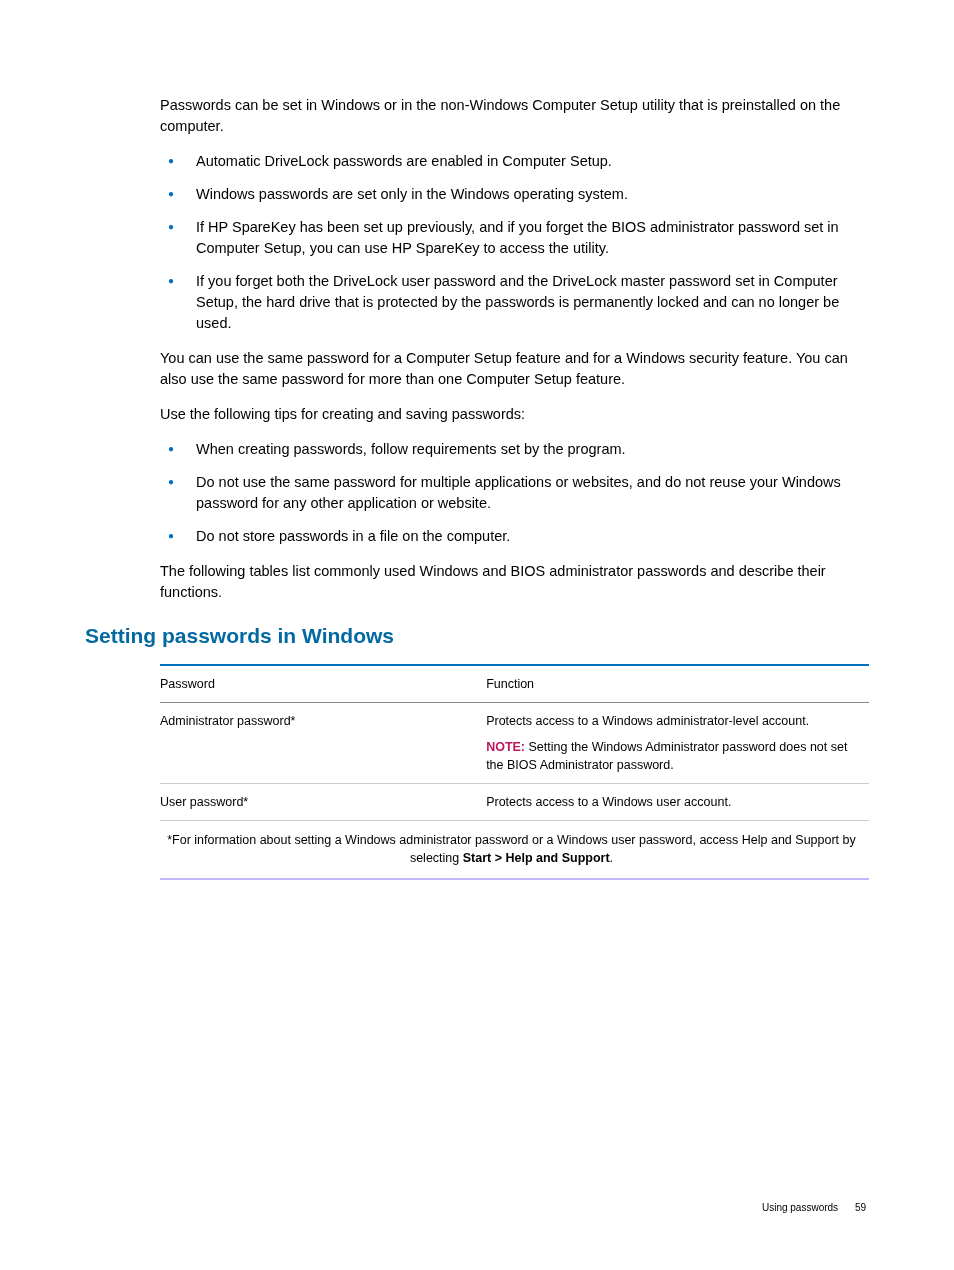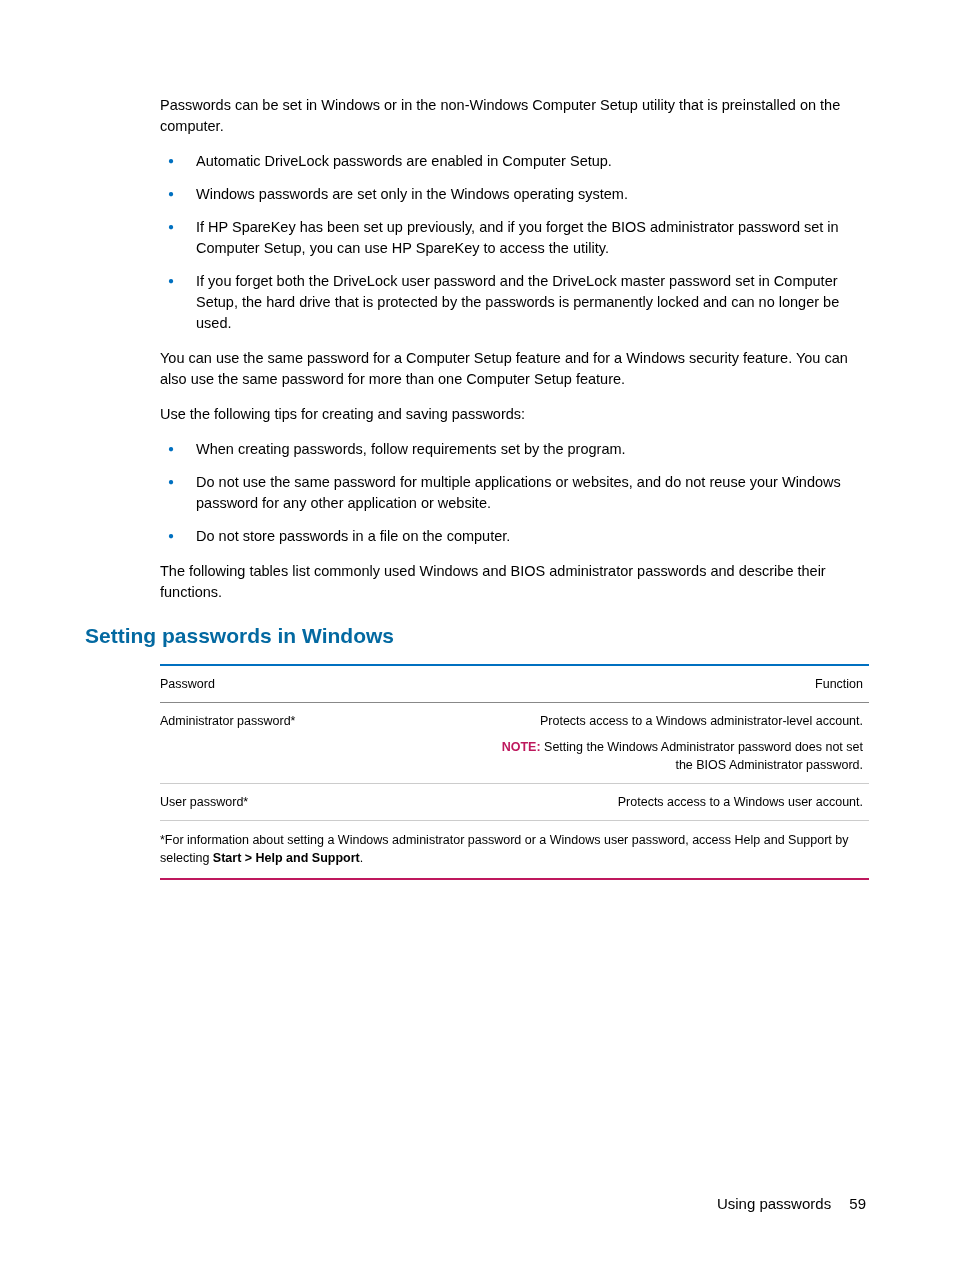--- a/index.html
+++ b/index.html
@@ -58,33 +58,34 @@
       font-weight: normal;
     }
     table tbody td {
       border-bottom: 1px solid #ccc;
       padding: 9px 6px 9px 0;
       vertical-align: top;
     }
     .note-label { color: #be185d; font-weight: bold; }
     .note-block { margin-top: 8px; }
     tfoot td {
-      border-bottom: 2px solid #be185d;
+      border-bottom: 2px solid #c4b5fd;
       padding: 10px 6px 10px 0;
       font-size: 12.5px;
+      text-align: center;
     }
     .footer {
       position: absolute;
       bottom: 55px;
       right: 88px;
-      font-size: 15px;
+      font-size: 10px;
     }
     .footer-page { margin-left: 14px; }
     th.col-pass, td.col-pass { width: 46%; }
-    th.col-func, td.col-func { width: 54%; text-align: right; }
+    th.col-func, td.col-func { width: 54%; }
     .bold { font-weight: bold; }
   </style>
 </head>
 <body>
 
 <div class="page">
   <div class="content">
     <p class="para">Passwords can be set in Windows or in the non-Windows Computer Setup utility that is preinstalled on the computer.</p>
 
     <ul class="bullets">

